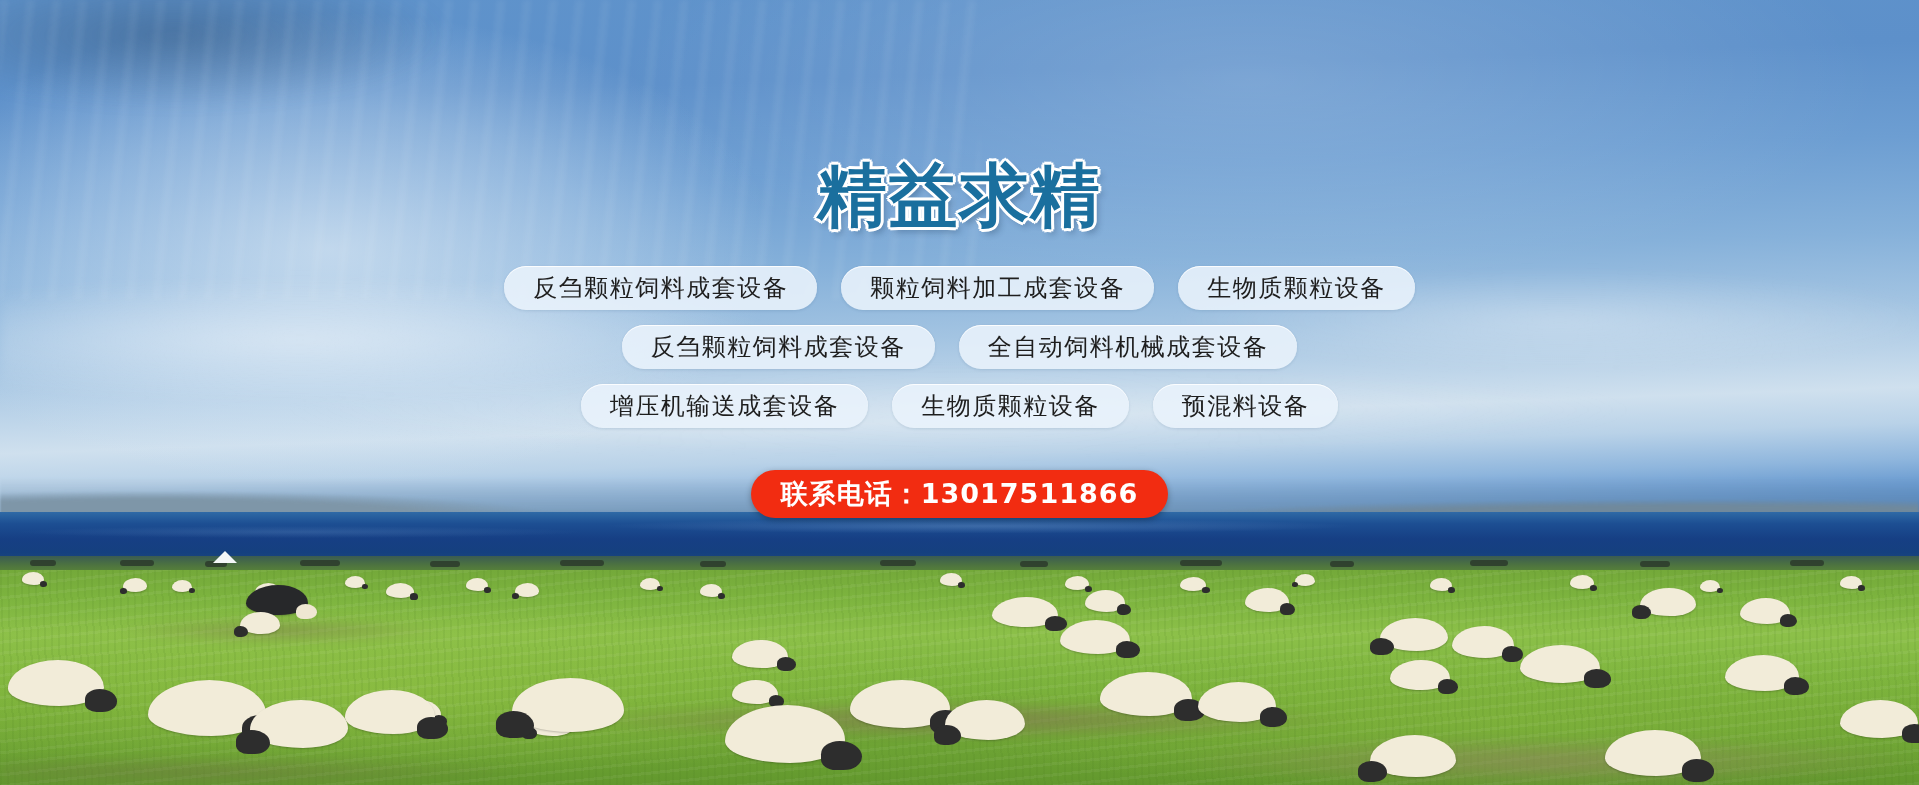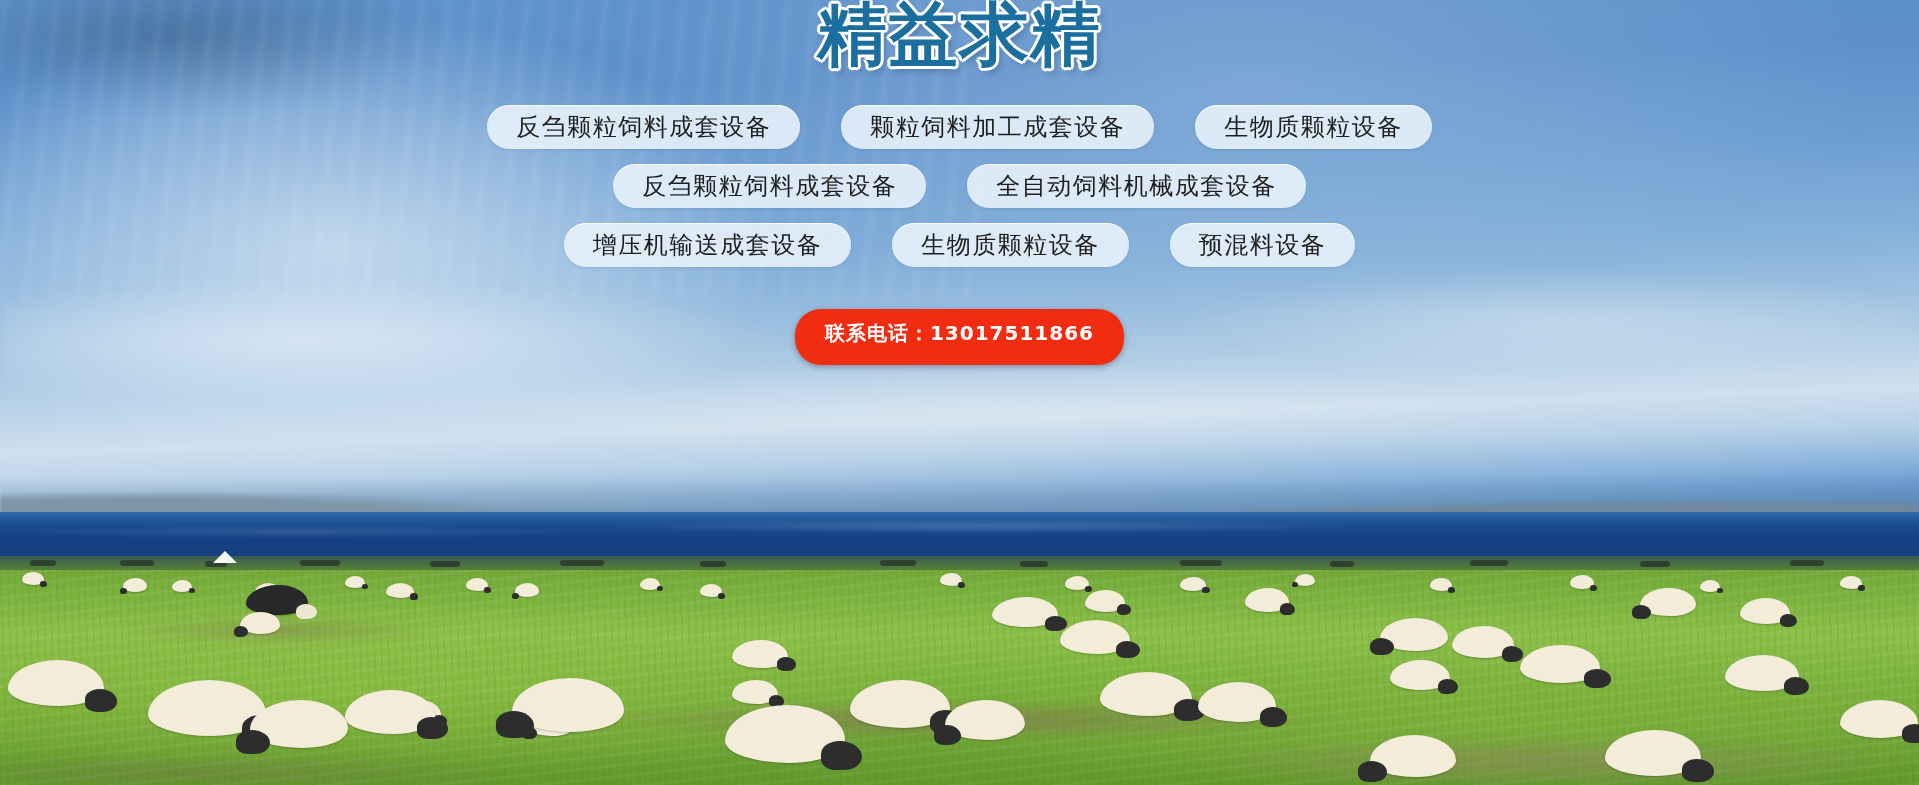--- a/index.html
+++ b/index.html
@@ -139,20 +139,21 @@
   .dotherd { position:absolute; height:6px; background:#2c3a2c; border-radius:3px; opacity:.85; }
 
   
   .content {
     position:absolute; inset:0;
     display:flex; flex-direction:column; align-items:center;
   }
 
   
   .headline {
+    margin-top:161px;
     display:flex; align-items:center; gap:18px;
     white-space:nowrap;
   }
   .headline span {
     font-size:69px;
     font-weight:bold;
     letter-spacing:2px;
     line-height:1;
     font-family:"DejaVu Sans","Liberation Sans",sans-serif;
   }
@@ -170,45 +171,45 @@
     text-shadow:
       -2px -2px 0 #ffffff,  2px -2px 0 #ffffff,
       -2px  2px 0 #ffffff,  2px  2px 0 #ffffff,
       -3px  0   0 #ffffff,  3px  0   0 #ffffff,
        0   -3px 0 #ffffff,  0    3px 0 #ffffff,
        4px  5px 6px rgba(80,20,20,.28);
   }
 
   
   .pill-rows { margin-top:36px; display:flex; flex-direction:column; gap:15px; align-items:center; }
-  .pill-row { display:flex; gap:41px; justify-content:flex-start; }
+  .pill-row { display:flex; gap:24px; justify-content:flex-start; }
   .pill {
     height:44px;
     padding:0 29px;
     border-radius:24px;
     background:rgba(233,243,252,.88);
     color:#1e1e1e;
     font-size:24px;
     line-height:44px;
     letter-spacing:1.5px;
     white-space:nowrap;
     font-family:"DejaVu Sans","Liberation Sans",sans-serif;
     box-shadow:inset 0 1px 0 rgba(255,255,255,.85), 0 1px 3px rgba(20,60,100,.12);
     cursor:pointer;
   }
 
   
   .phone-badge {
     margin-top:42px;
-    height:56px;
+    height:48px;
     padding:0 30px;
     border-radius:26px;
     background:#f22c11;
     color:#ffffff;
-    font-size:20px;
+    font-size:27px;
     font-weight:bold;
     line-height:48px;
     letter-spacing:1px;
     white-space:nowrap;
     font-family:"DejaVu Sans","Liberation Sans",sans-serif;
     box-shadow:0 2px 6px rgba(0,0,0,.30);
     cursor:pointer;
   }
 </style>
 </head>

